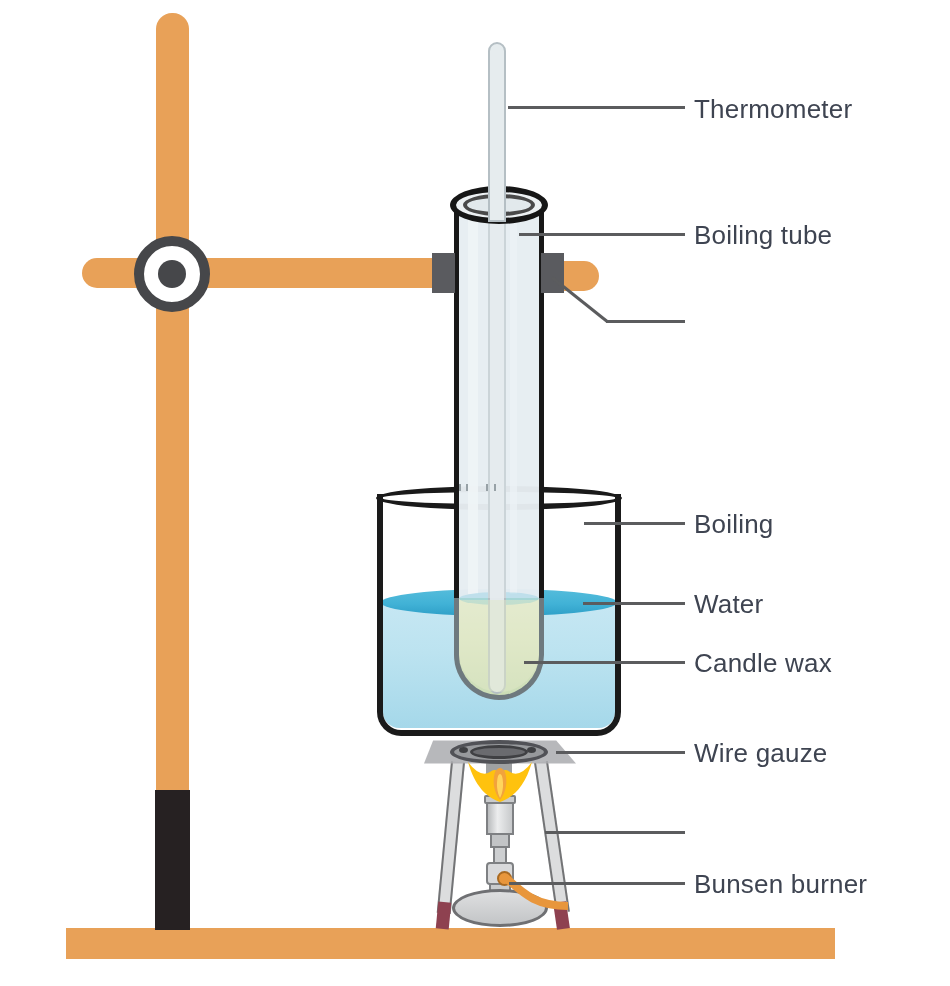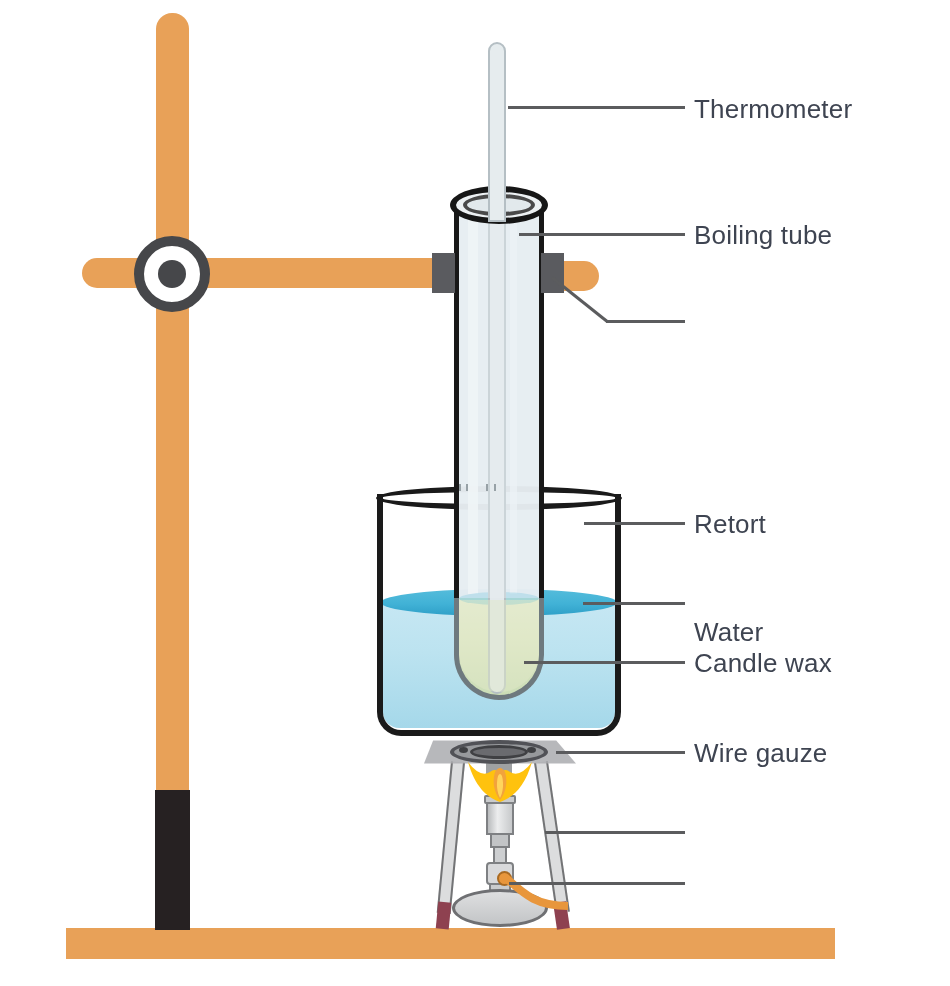--- a/index.html
+++ b/index.html
@@ -138,18 +138,19 @@
   <div class="abs leader" style="left:606px;top:320px;width:79px;"></div>
   <div class="abs leader" style="left:584px;top:522px;width:101px;"></div>
   <div class="abs leader" style="left:583px;top:602px;width:102px;"></div>
   <div class="abs leader" style="left:524px;top:661px;width:161px;"></div>
   <div class="abs leader" style="left:556px;top:751px;width:129px;"></div>
   <div class="abs leader" style="left:545px;top:831px;width:140px;"></div>
   <div class="abs leader" style="left:509px;top:882px;width:176px;"></div>
 
   <div class="abs label" style="top:220px;">Boiling tube</div>
   <div class="abs label" style="top:94px;">Thermometer</div>
-  <div class="abs label" style="top:509px;">Retort</div>
-  <div class="abs label" style="top:589px;margin-top:28px;">Water</div>
+  <div class="abs label" style="top:509px;">Boiling</div>
+  <div class="abs label" style="top:589px;">Water</div>
   <div class="abs label" style="top:648px;">Candle wax</div>
   <div class="abs label" style="top:738px;">Wire gauze</div>
+  <div class="abs label" style="top:869px;">Bunsen burner</div>
 
 </div>
 
 </body></html>

